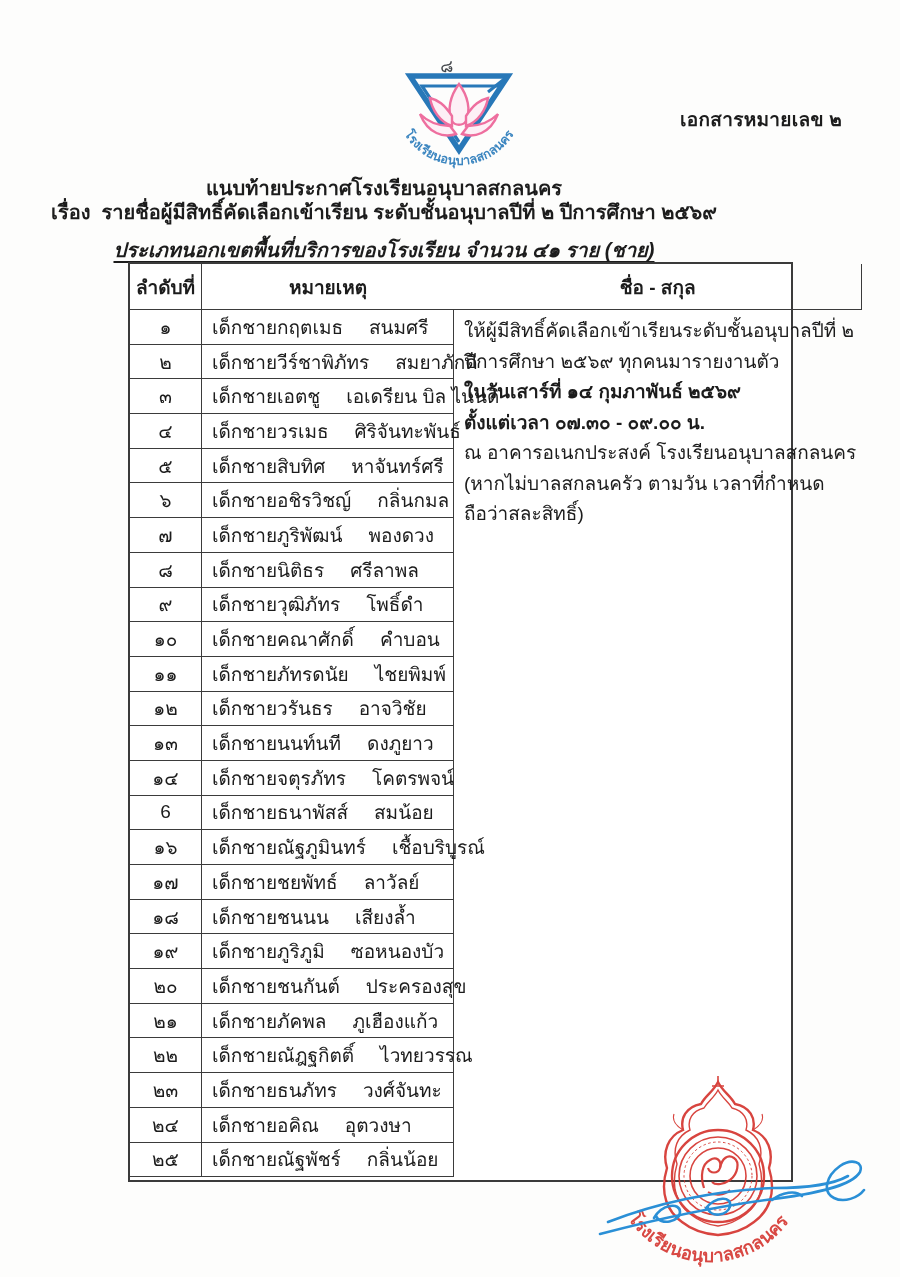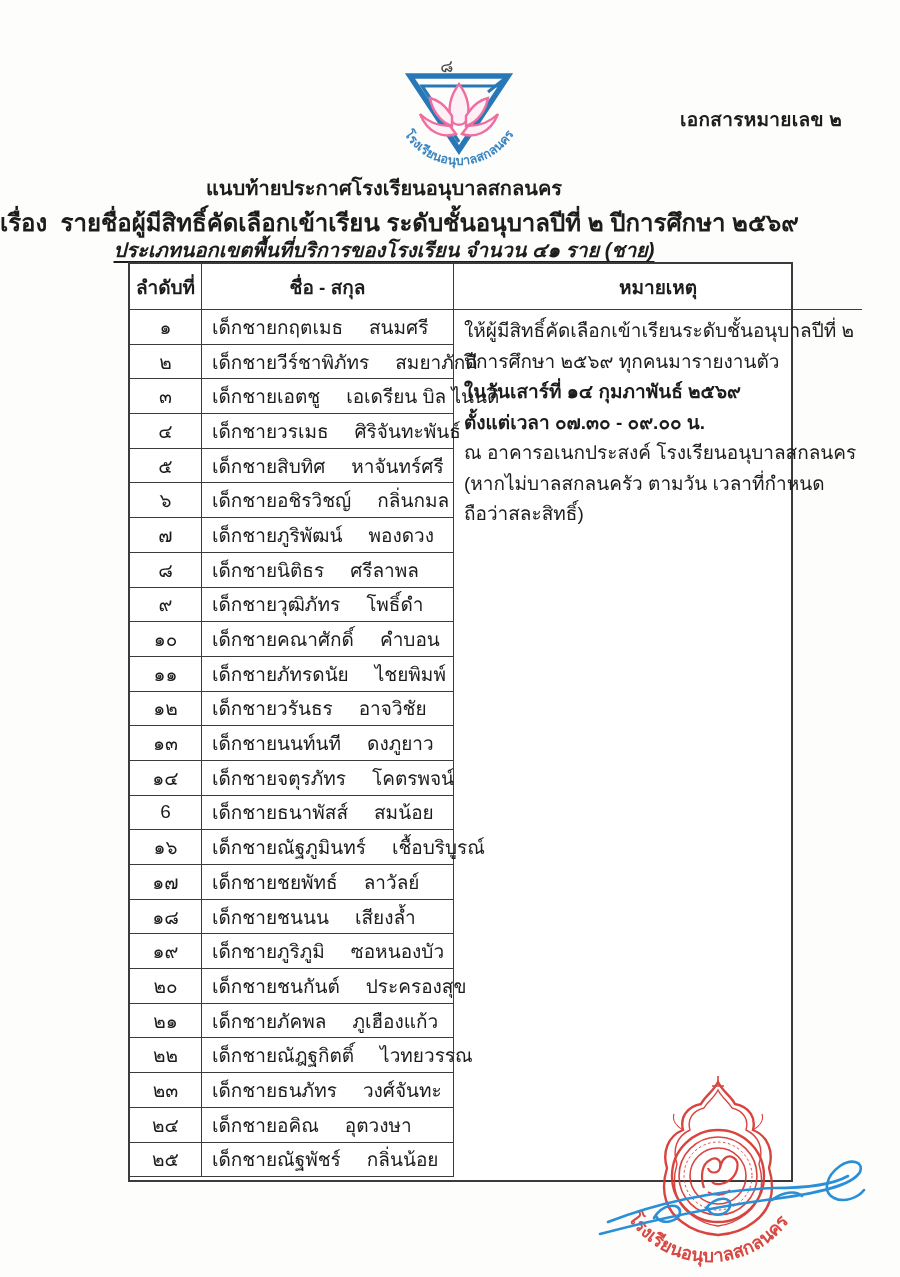--- a/index.html
+++ b/index.html
@@ -15,21 +15,21 @@
   }
   .doc-number{
     left:652px;top:104px;font-size:19px;font-weight:bold;letter-spacing:.3px;
     white-space:pre;
     margin-left:28px;
   }
   .logo{left:392px;top:46px;width:134px;height:128px;}
   
   .title{left:0;width:768px;text-align:center;font-weight:bold;white-space:pre;}
   .title1{top:172px;font-size:20px;}
-  .title2{top:203px;font-size:24px;}
+  .title2{top:196px;font-size:20px;}
   .title3{top:234px;font-size:20px;font-style:italic;}
   .title3 span{text-decoration:underline;text-underline-offset:4px;}
   
   .students-table{
     left:128px;top:262px;width:665px;height:920px;
     border:2px solid #3b3b3b;box-sizing:border-box;
     display:grid;
     grid-template-columns:72px 252px 1fr;
     grid-template-rows:46px repeat(25, 34.7px);
     background:#fff;
@@ -78,22 +78,22 @@
 </svg>
 
 <div class="abs doc-number">เอกสารหมายเลข ๒</div>
 
 <div class="abs title title1">แนบท้ายประกาศโรงเรียนอนุบาลสกลนคร</div>
 <div class="abs title title2">เรื่อง  รายชื่อผู้มีสิทธิ์คัดเลือกเข้าเรียน ระดับชั้นอนุบาลปีที่ ๒ ปีการศึกษา ๒๕๖๙</div>
 <div class="abs title title3"><span>ประเภทนอกเขตพื้นที่บริการของโรงเรียน จำนวน ๔๑ ราย (ชาย)</span></div>
 
 <div class="abs students-table" id="grid">
   <div class="cell hdr">ลำดับที่</div>
+  <div class="cell hdr last">หมายเหตุ</div>
   <div class="cell hdr">ชื่อ - สกุล</div>
-  <div class="cell hdr last">หมายเหตุ</div>
   <div class="cell remarks-cell" id="remarks">
       <div class="remark-line">ให้ผู้มีสิทธิ์คัดเลือกเข้าเรียนระดับชั้นอนุบาลปีที่ ๒</div>
       <div class="remark-line">ปีการศึกษา ๒๕๖๙ ทุกคนมารายงานตัว</div>
       <div class="remark-line bold">ในวันเสาร์ที่ ๑๔ กุมภาพันธ์ ๒๕๖๙</div>
       <div class="remark-line bold">ตั้งแต่เวลา ๐๗.๓๐ - ๐๙.๐๐ น.</div>
       <div class="remark-line">ณ อาคารอเนกประสงค์ โรงเรียนอนุบาลสกลนคร</div>
       <div class="remark-line">(หากไม่บาลสกลนครัว ตามวัน เวลาที่กำหนด</div>
       <div class="remark-line">ถือว่าสละสิทธิ์)</div>
     </div>
 

